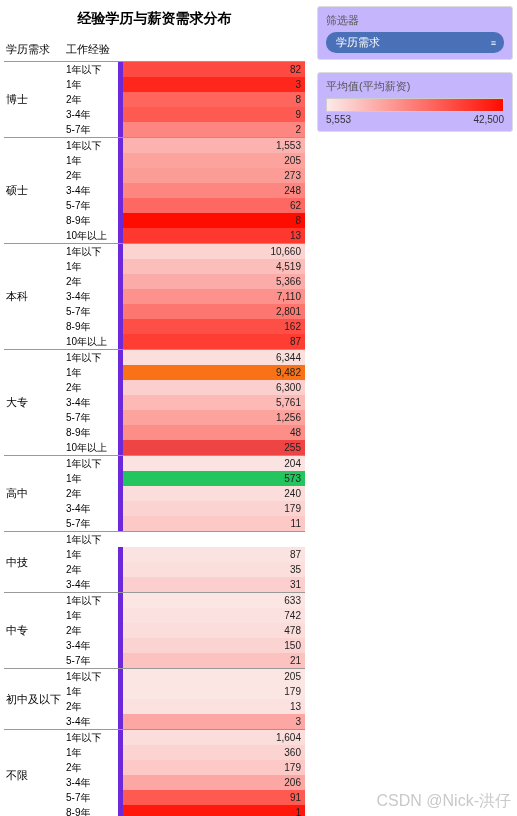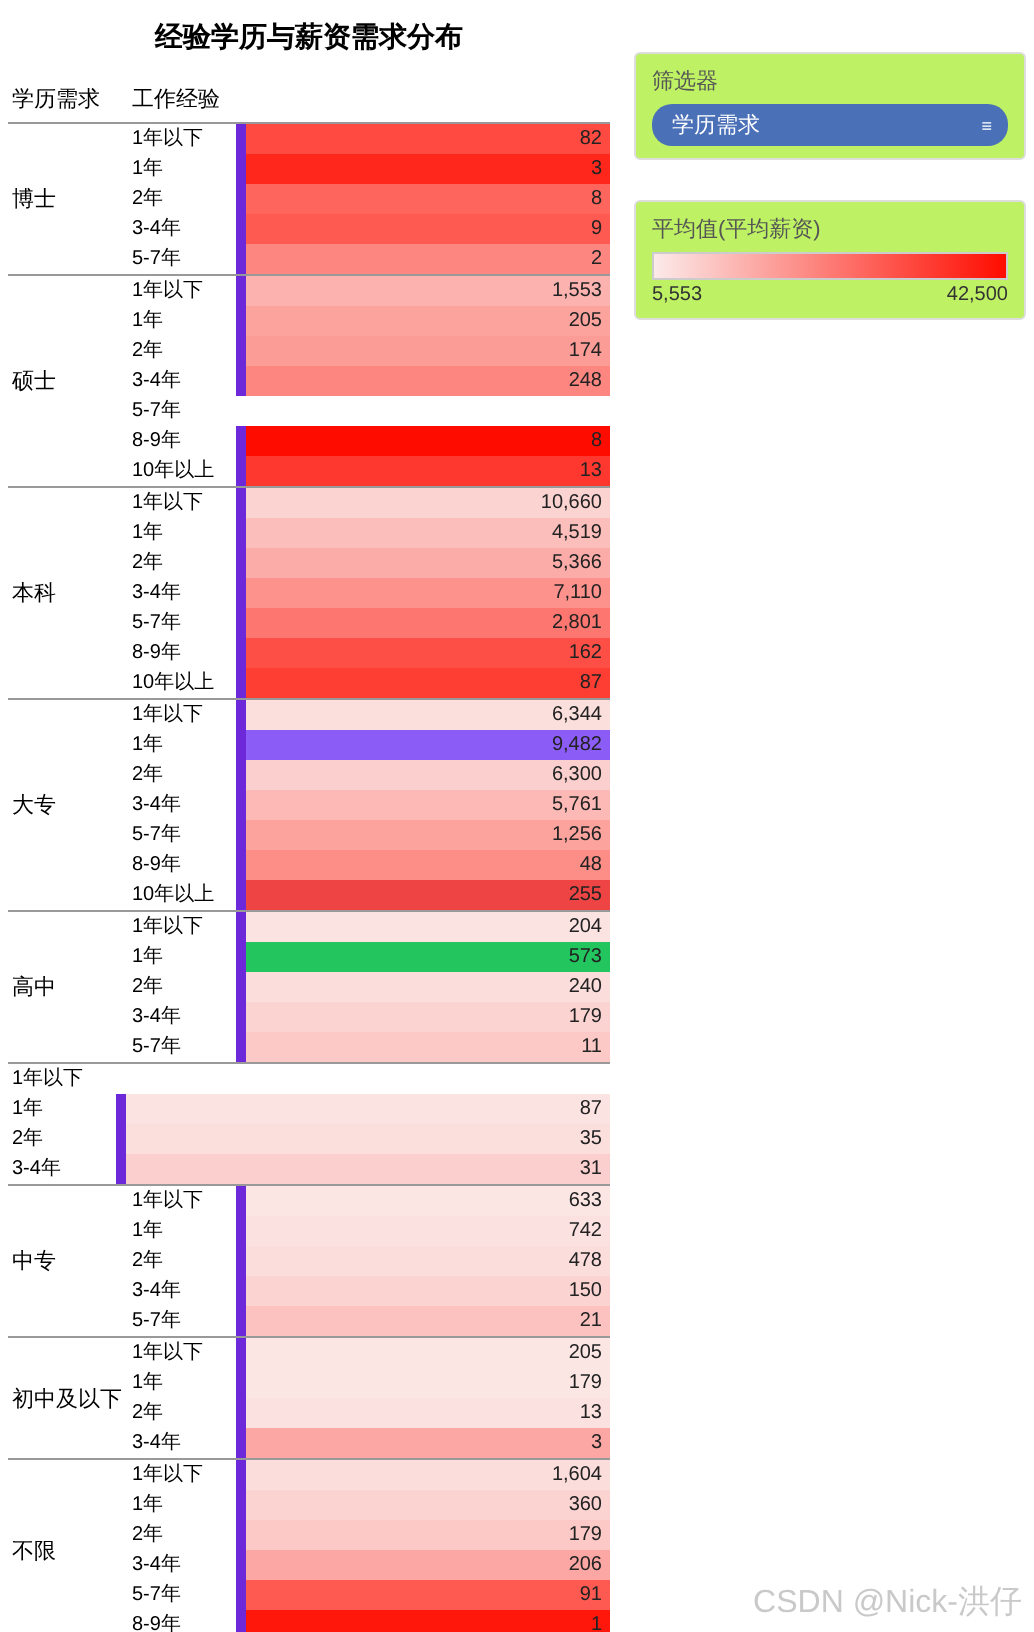--- a/index.html
+++ b/index.html
@@ -11,21 +11,21 @@
   .col-edu { width: 60px; padding: 4px 2px; }
   .col-exp { width: 54px; padding: 4px 2px; }
   .col-val { flex: 1; padding: 0; }
   .group { display: flex; border-bottom: 1px solid #999; }
   .group-label { width: 60px; display: flex; align-items: center; padding-left: 2px; border-right: none; }
   .rows { flex: 1; }
   .row { display: flex; height: 15px; align-items: stretch; }
   .row-exp { width: 54px; padding: 1px 2px; font-size: 10px; line-height: 13px; }
   .row-cell { flex: 1; position: relative; border-left: 5px solid #6d28d9; }
   .row-val { position: absolute; right: 4px; top: 0; line-height: 15px; font-size: 10px; color: #222; }
-  .panel { background: #bef264; border: 1px solid #ddd; border-radius: 3px; padding: 6px 8px; margin-bottom: 12px; margin-top: 20px; }
+  .panel { background: #c4b5fd; border: 1px solid #ddd; border-radius: 3px; padding: 6px 8px; margin-bottom: 12px; }
   .panel-title { color: #555; font-size: 11px; margin-bottom: 4px; }
   .pill { background: #4a70b8; color: #fff; border-radius: 10px; padding: 3px 10px; font-size: 11px; display: flex; justify-content: space-between; align-items: center; }
   .pill-icon { font-size: 9px; letter-spacing: -2px; }
   .grad { height: 14px; background: linear-gradient(to right, #fbeae9, #ff0c00); border: 1px solid #ccc; margin-bottom: 2px; }
   .grad-labels { display: flex; justify-content: space-between; font-size: 10px; color: #333; }
   .water { position: fixed; right: 6px; bottom: 4px; color: #c9c9c9; font-size: 16px; }
 </style>
 </head>
 <body>
 
@@ -83,31 +83,34 @@
           </div>
           <div class="row">
             <div class="row-exp">1年</div>
             <div class="row-cell" style="background: rgb(252, 163, 158);">
               <div class="row-val">205</div>
             </div>
           </div>
           <div class="row">
             <div class="row-exp">2年</div>
             <div class="row-cell" style="background: rgb(252, 156, 151);">
-              <div class="row-val">174</div>
+              <div class="row-val">273</div>
             </div>
           </div>
           <div class="row">
             <div class="row-exp">3-4年</div>
             <div class="row-cell" style="background: rgb(253, 134, 128);">
               <div class="row-val">248</div>
             </div>
           </div>
           <div class="row">
             <div class="row-exp">5-7年</div>
+            <div class="row-cell" style="background: rgb(253, 105, 98);">
+              <div class="row-val">62</div>
+            </div>
           </div>
           <div class="row">
             <div class="row-exp">8-9年</div>
             <div class="row-cell" style="background: rgb(255, 12, 0);">
               <div class="row-val">8</div>
             </div>
           </div>
           <div class="row">
             <div class="row-exp">10年以上</div>
             <div class="row-cell" style="background: rgb(254, 56, 47);">
@@ -167,21 +170,21 @@
         <div class="group-label">大专</div>
         <div class="rows">
           <div class="row">
             <div class="row-exp">1年以下</div>
             <div class="row-cell" style="background: rgb(251, 223, 221);">
               <div class="row-val">6,344</div>
             </div>
           </div>
           <div class="row">
             <div class="row-exp">1年</div>
-            <div class="row-cell" style="background: #8b5cf6; text-align: right;">
+            <div class="row-cell" style="background: #f97316; text-align: right;">
               <div class="row-val">9,482</div>
             </div>
           </div>
           <div class="row">
             <div class="row-exp">2年</div>
             <div class="row-cell" style="background: rgb(251, 207, 205);">
               <div class="row-val">6,300</div>
             </div>
           </div>
           <div class="row">
@@ -239,20 +242,21 @@
           </div>
           <div class="row">
             <div class="row-exp">5-7年</div>
             <div class="row-cell" style="background: rgb(252, 201, 198);">
               <div class="row-val">11</div>
             </div>
           </div>
         </div>
       </div>
       <div class="group">
+        <div class="group-label">中技</div>
         <div class="rows">
           <div class="row">
             <div class="row-exp">1年以下</div>
             <div class="row-cell" style="background: rgb(251, 225, 224); margin-top: 24px;">
               <div class="row-val">50</div>
             </div>
           </div>
           <div class="row">
             <div class="row-exp">1年</div>
             <div class="row-cell" style="background: rgb(251, 227, 226);">

